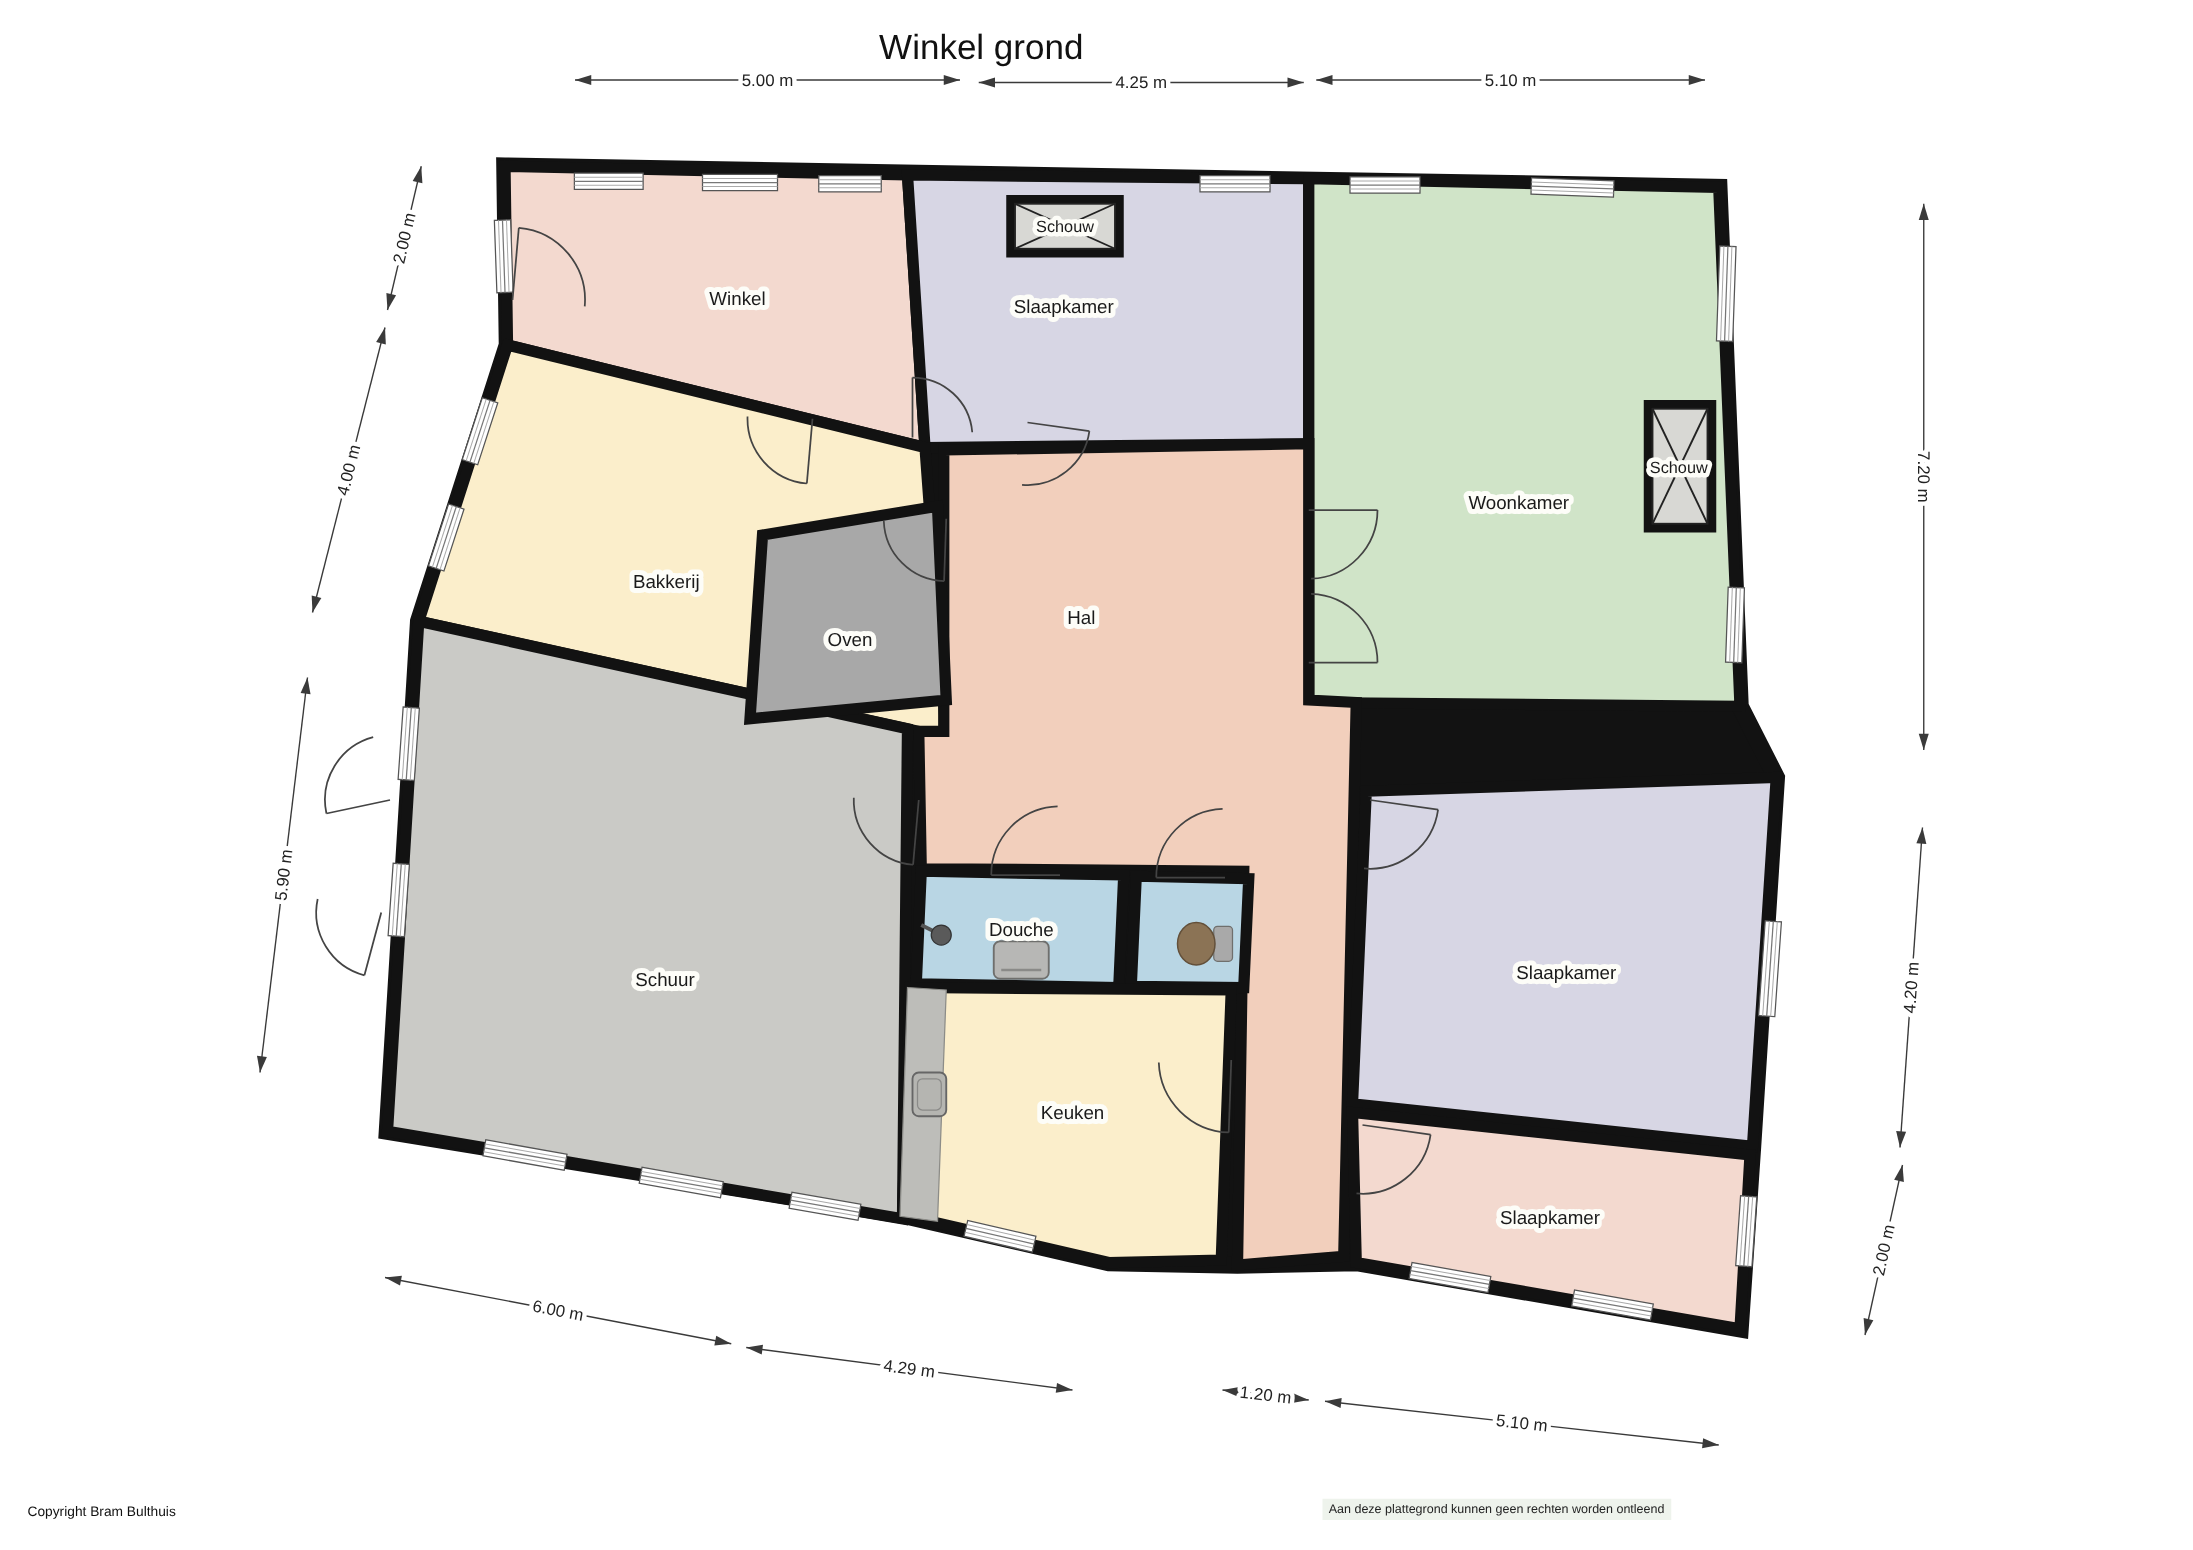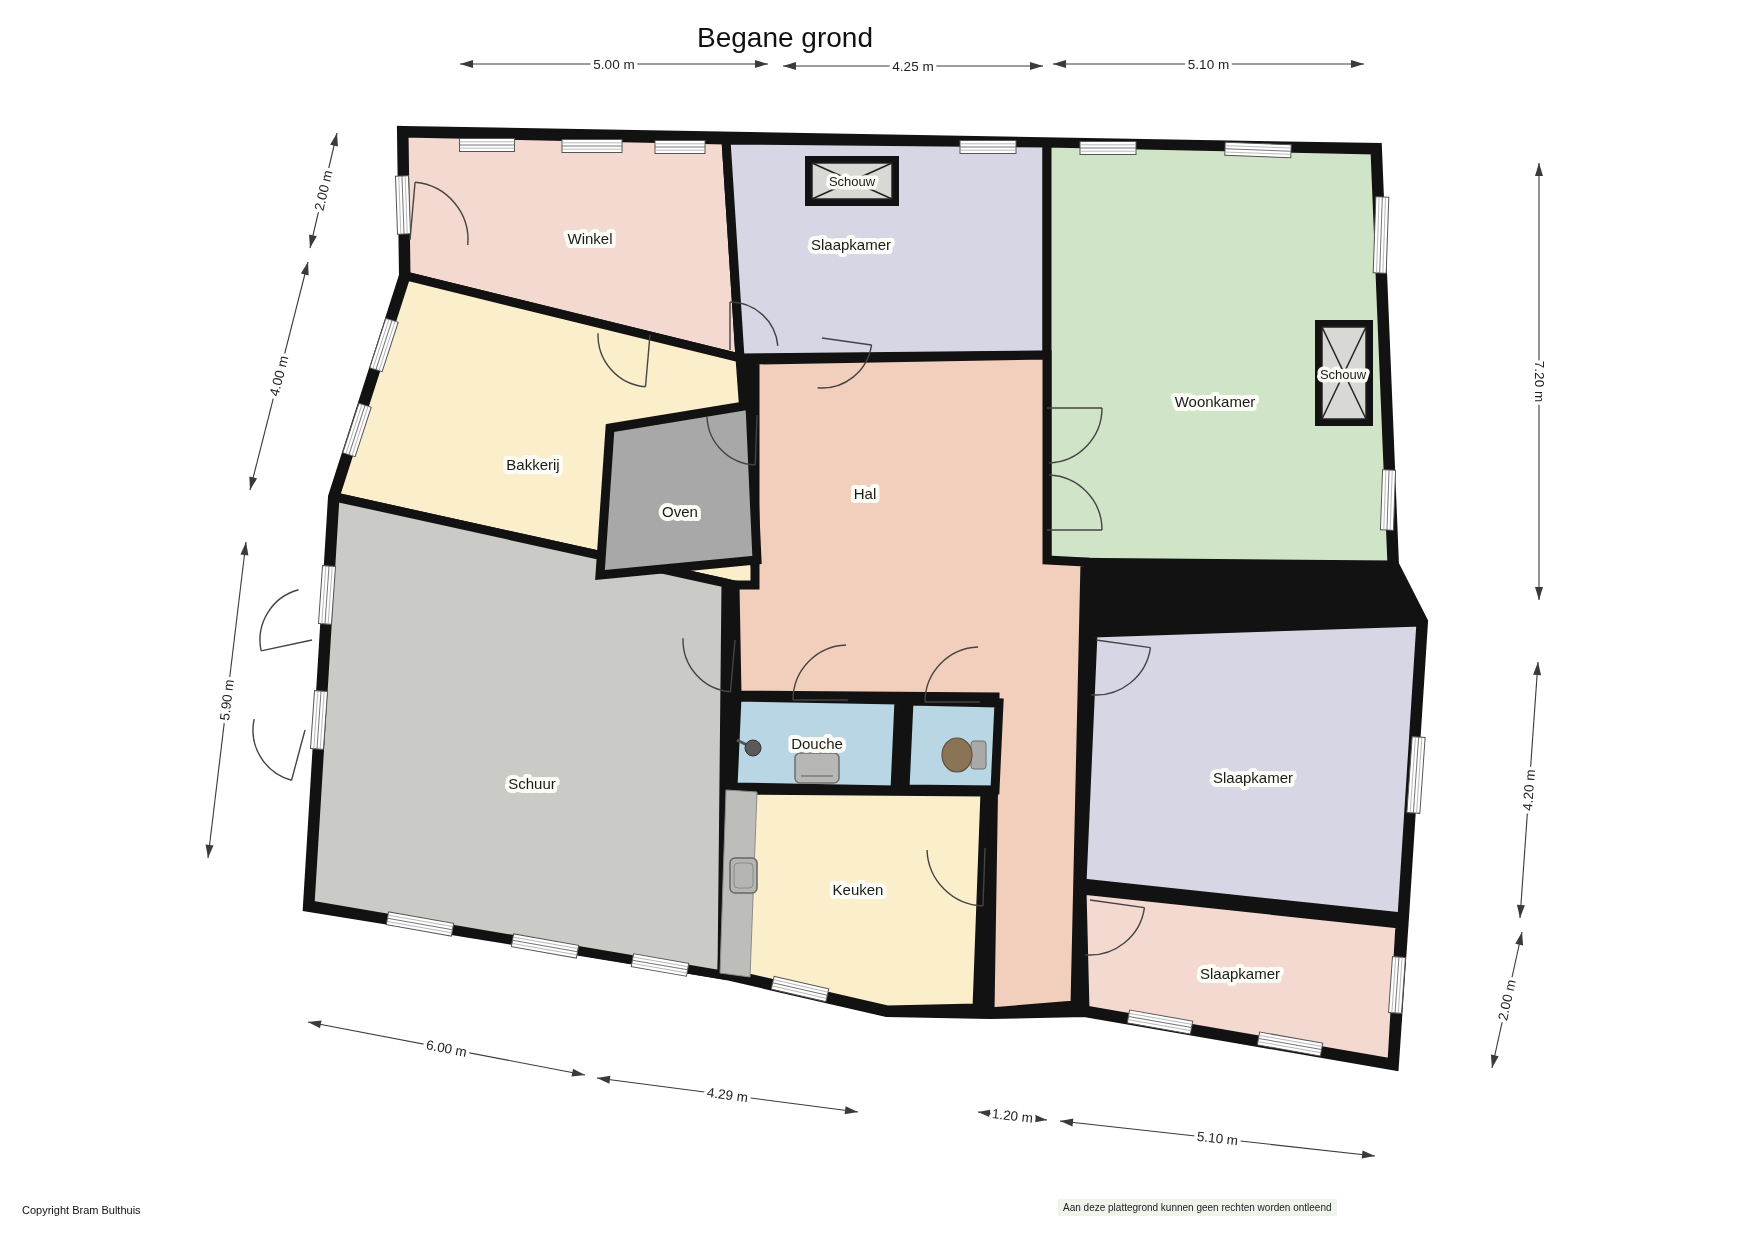--- a/index.html
+++ b/index.html
@@ -10,21 +10,21 @@
   .copyright{position:absolute;left:22px;top:1204px;font-size:11px;font-weight:normal;color:#111;}
   .disclaimer{position:absolute;left:1058px;top:1199px;font-size:10px;color:#222;
               background:#eef3ec;padding:3px 5px;}
   svg{position:absolute;left:0;top:0;}
   text{font-family:"Liberation Sans", sans-serif;}
 </style>
 </head>
 <body>
 
 <div class="page">
-  <div class="title">Begane grond</div>
+  <div class="title">Winkel grond</div>
   <svg id="plan" width="1754" height="1240" viewBox="0 0 1754 1240">
       <polygon points="404,133 1375,150 1392,565 1421,622 1402,917 1392,1063 1085,1010 990,1012 887,1010 722,972 310,905 335,497 406,276" fill="#121212" stroke="#121212" stroke-width="14" stroke-linejoin="miter"></polygon>
       <polygon points="404,133 726,140 740,358 406,276" fill="#f3d9cf" stroke="#121212" stroke-width="9" stroke-linejoin="miter"></polygon>
       <polygon points="726,140 1047,143 1047,355 740,358" fill="#d7d6e4" stroke="#121212" stroke-width="9" stroke-linejoin="miter"></polygon>
       <polygon points="1047,143 1375,150 1392,565 1047,562" fill="#d0e4c8" stroke="#121212" stroke-width="9" stroke-linejoin="miter"></polygon>
       <polygon points="406,276 740,358 757,590 335,497" fill="#fbeecb" stroke="#121212" stroke-width="9" stroke-linejoin="miter"></polygon>
       <polygon points="755,360 1047,355 1047,560 1085,562 1075,1005 990,1012 995,697 737,695 735,585 755,585" fill="#f2cfbc" stroke="#121212" stroke-width="9" stroke-linejoin="miter"></polygon>
       <polygon points="335,497 726,583 722,975 310,905" fill="#cacac6" stroke="#121212" stroke-width="9" stroke-linejoin="miter"></polygon>
       <polygon points="610,428 750,405 757,560 600,575" fill="#a8a8a8" stroke="#121212" stroke-width="9" stroke-linejoin="miter"></polygon>
       <polygon points="737,697 899,700 895,790 733,787" fill="#b9d6e4" stroke="#121212" stroke-width="9" stroke-linejoin="miter"></polygon>

